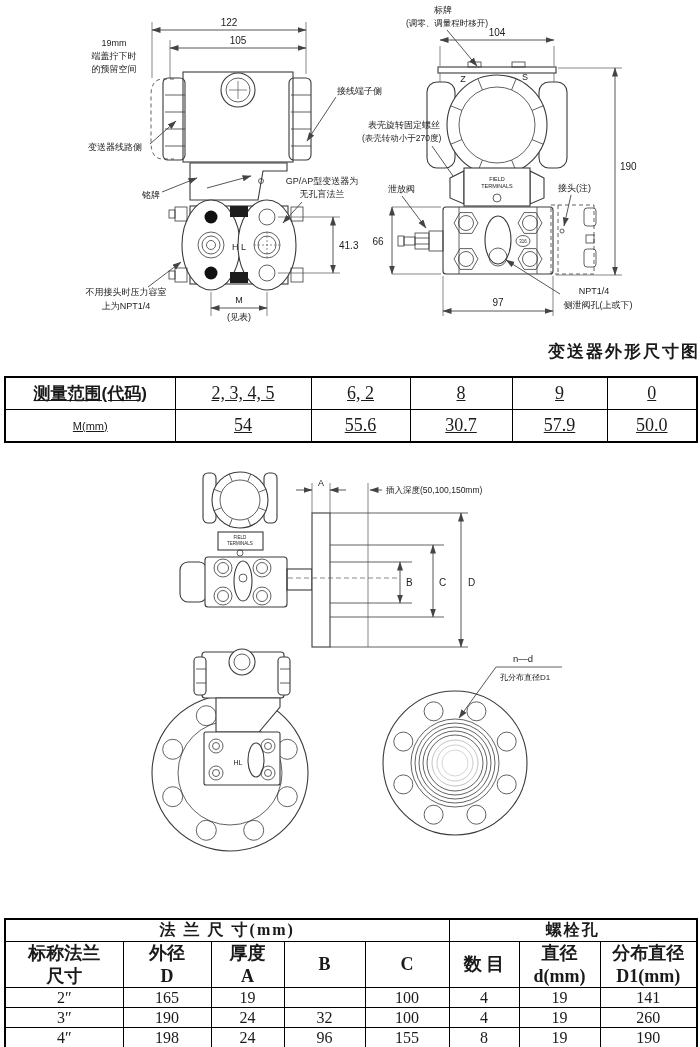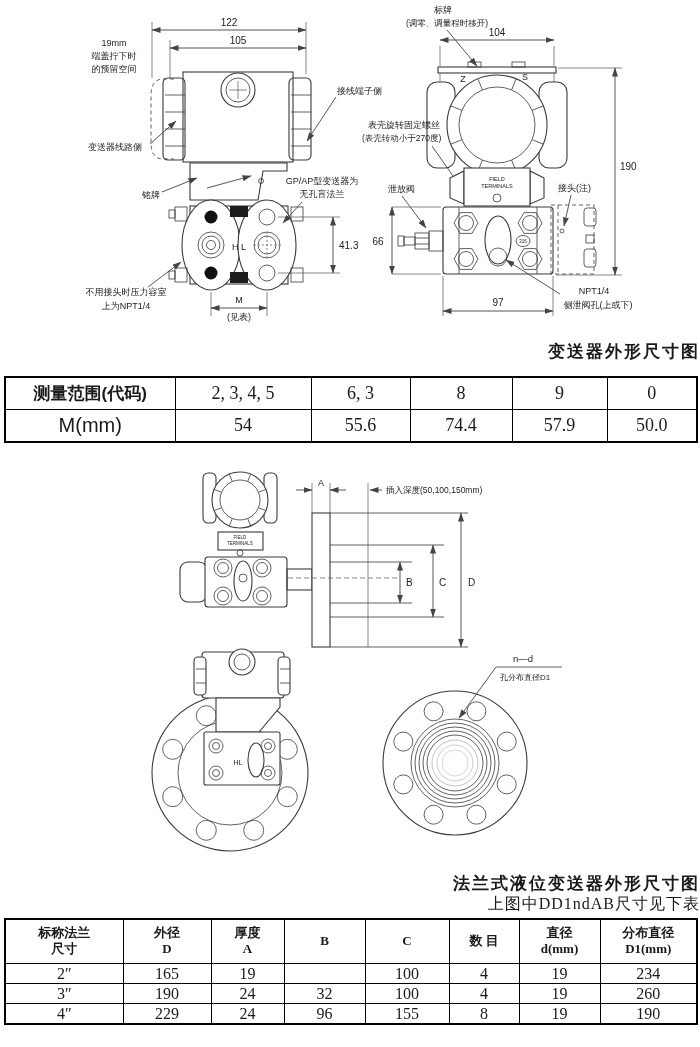--- a/index.html
+++ b/index.html
@@ -15,26 +15,26 @@
   .caption{position:absolute;width:100%;text-align:right;font-weight:bold;
            font-size:17px;letter-spacing:2px;}
   .caption.serif{font-family:"Liberation Serif","DejaVu Serif",serif;font-weight:normal;
            font-size:16px;letter-spacing:1px;}
   table{position:absolute;border-collapse:collapse;table-layout:fixed;
         font-family:"Liberation Serif","DejaVu Serif",serif;}
   table,td,th{border:1px solid #000;}
   table{border:2px solid #000;}
   td,th{text-align:center;vertical-align:middle;padding:0;overflow:hidden;}
   #table1{top:376px;left:4px;width:692px;}
-  #table1 td,#table1 th{height:31px;font-size:18px;}
+  #table1 td,#table1 th{height:31px;font-size:18px;text-decoration:underline;}
   #table1 th{font-size:17px;font-weight:bold;font-family:"Liberation Sans","DejaVu Sans",sans-serif;}
-  #table1 .rowhead2{font-family:"Liberation Sans","DejaVu Sans",sans-serif;font-size:20px;}
+  #table1 .rowhead2{font-family:"Liberation Sans","DejaVu Sans",sans-serif;font-size:11px;}
   #table2{top:918px;left:4px;width:692px;}
   #table2 .gh{height:22px;font-size:16px;font-weight:bold;letter-spacing:2px;}
-  #table2 .sh{height:44px;font-size:13px;font-weight:normal;line-height:1.25;}
+  #table2 .sh{height:44px;font-size:18px;font-weight:normal;line-height:1.25;}
   #table2 .dr td{height:19px;font-size:16px;line-height:19px;}
 </style>
 </head>
 <body>
 
 <div class="page">
 
 <svg style="top:0" width="700" height="338" viewBox="0 0 700 338">
   <defs>
     <marker id="aE" markerWidth="10" markerHeight="8" refX="8.5" refY="3" orient="auto" markerUnits="userSpaceOnUse">
@@ -241,30 +241,30 @@
         <col style="width:136px">
         <col style="width:99px">
             <col style="width:102px">
         <col style="width:95px">
         <col style="width:90px">
       </colgroup>
   <tbody>
         <tr>
     <th>测量范围(代码)</th>
     <td>2, 3, 4, 5</td>
-    <td>6, 3</td>
+    <td>6, 2</td>
     <td>8</td>
     <td>9</td>
     <td>0</td>
   </tr>
   <tr>
     <td class="rowhead2">M(mm)</td>
     <td>54</td>
     <td>55.6</td>
-    <td>74.4</td>
+    <td>30.7</td>
     <td>57.9</td>
     <td>50.0</td>
   </tr>
 </tbody>
     </table>
 
 <svg style="top:455px" width="700" height="420" viewBox="0 0 700 420">
   <defs>
     <marker id="bE" markerWidth="10" markerHeight="8" refX="8.5" refY="3" orient="auto" markerUnits="userSpaceOnUse">
       <path d="M0,0L9,3L0,6Z" fill="#444"></path>
@@ -387,35 +387,37 @@
   <text x="406" y="131" font-size="10">B</text>
   <text x="439" y="131" font-size="10">C</text>
   <text x="468" y="131" font-size="10">D</text>
   <text x="240" y="84" font-size="4.5" text-anchor="middle">FIELD</text>
   <text x="240" y="90" font-size="4.5" text-anchor="middle">TERMINALS</text>
   <text x="238" y="310" font-size="7" text-anchor="middle">HL</text>
   <text x="513" y="207" font-size="9.5">n—d</text>
   <text x="500" y="225" font-size="8">孔分布直径D1</text>
 </svg>
 
-<div class="caption" style="top:872px">法兰式液位变送器外形尺寸图</div>
-<div class="caption serif" style="top:894px">上图中DD1ndAB尺寸见下表</div>
 
 <table id="table2">
   <colgroup>
         <col style="width:118px">
         <col style="width:88px">
         <col style="width:73px">
             <col style="width:81px">
         <col style="width:84px">
         <col style="width:70px">
             <col style="width:81px">
         <col style="width:97px">
       </colgroup>
   <tbody>
+        <tr class="gh">
+    <th colspan="5">法 兰 尺 寸(mm)</th>
+    <th colspan="3">螺栓孔</th>
+  </tr>
   <tr class="sh">
     <th>
             <div>标称法兰</div>
             <div>尺寸</div>
           </th>
     <th>
             <div>外径</div>
             <div>D</div>
           </th>
     <th>
@@ -441,35 +443,35 @@
           </th>
   </tr>
   <tr class="dr">
     <td>2″</td>
     <td>165</td>
     <td>19</td>
     <td></td>
     <td>100</td>
     <td>4</td>
     <td>19</td>
-    <td>234</td>
+    <td>141</td>
   </tr>
   <tr class="dr">
     <td>3″</td>
     <td>190</td>
     <td>24</td>
     <td>32</td>
     <td>100</td>
     <td>4</td>
     <td>19</td>
     <td>260</td>
   </tr>
   <tr class="dr">
     <td>4″</td>
-    <td>229</td>
+    <td>198</td>
     <td>24</td>
     <td>96</td>
     <td>155</td>
     <td>8</td>
     <td>19</td>
     <td>190</td>
   </tr>
 </tbody>
     </table>
 

